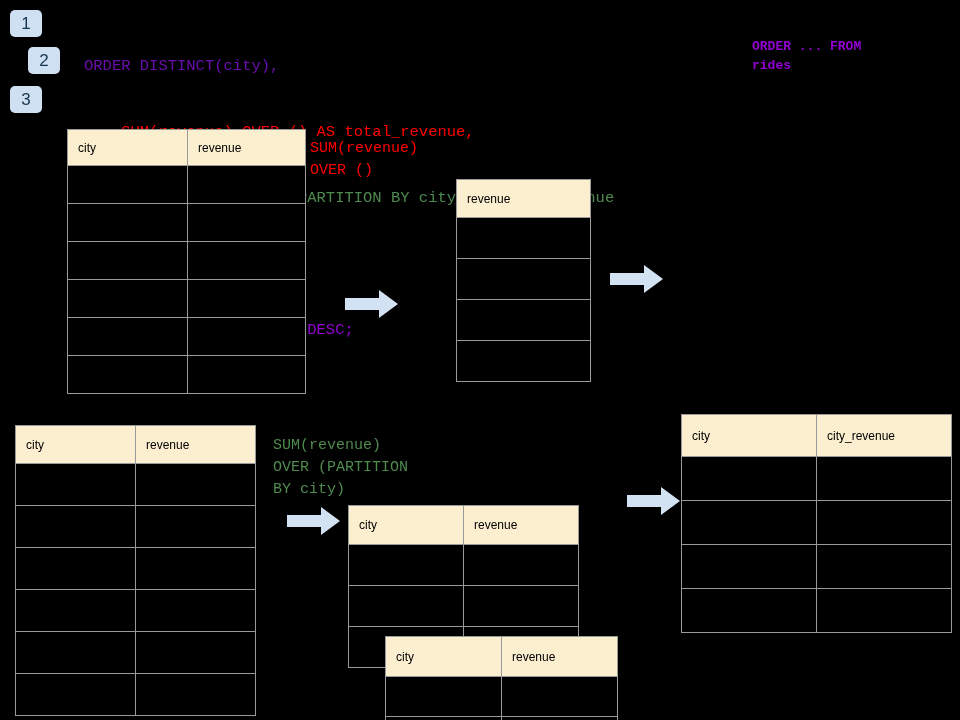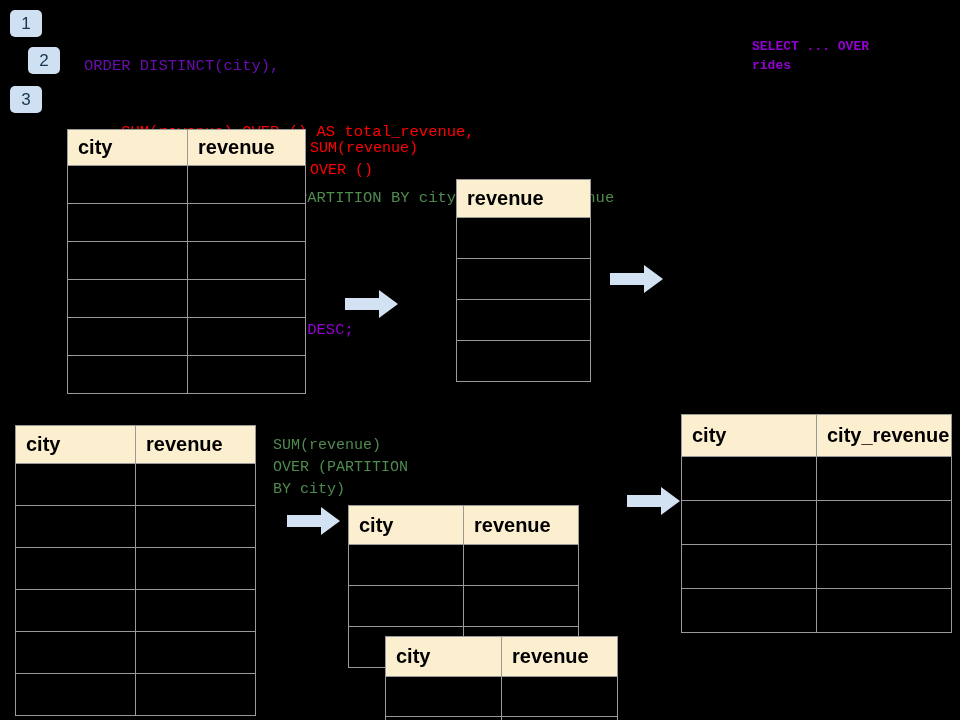--- a/index.html
+++ b/index.html
@@ -66,22 +66,22 @@
     font-family: "Liberation Sans", sans-serif;
   }
   .tbl th, .tbl td {
     border: 1px solid #9a9a9a;
     padding: 0;
     margin: 0;
   }
   .tbl th {
     background: #fcefcf;
     color: #000000;
-    font-weight: bold;
-    font-size: 20px;
+    font-weight: normal;
+    font-size: 12px;
     text-align: left;
     padding: 0 0 0 10px;
     margin-left: 32px;
   }
   .tbl td {
     background: #000000;
   }
 
   
   .arrow {
@@ -100,21 +100,21 @@
   <div class="step-badge" style="left:10px; top:86px;">3</div>
 
   <div class="sql-block" style="left:84px; top:11px;">
     <div class="sql-line" style="color:#6a0dad;">ORDER DISTINCT(city),</div>
     <div class="sql-line" style="color:#ff0000;">    SUM(revenue) OVER () AS total_revenue,</div>
     <div class="sql-line" style="color:#4f8a4f;">    SUM(revenue) OVER (PARTITION BY city) as city_revenue</div>
     <div class="sql-line" style="color:#9400d3;">  FROM rides</div>
     <div class="sql-line" style="color:#9400d3;">  ORDER by city_revenue DESC;</div>
   </div>
 
-  <div class="callout small" style="left:752px; top:37px; color:#9400d3;">SELECT ... OVER
+  <div class="callout small" style="left:752px; top:37px; color:#9400d3;">ORDER ... FROM
 rides</div>
 
   <div class="callout" style="left:310px; top:138px; color:#ff0000;">SUM(revenue)
 OVER ()</div>
 
   <div class="callout" style="left:273px; top:435px; color:#4f8a4f;">SUM(revenue)
 OVER (PARTITION
 BY city)</div>
 
   <table class="tbl" style="left:67px; top:129px; width:238px;">

